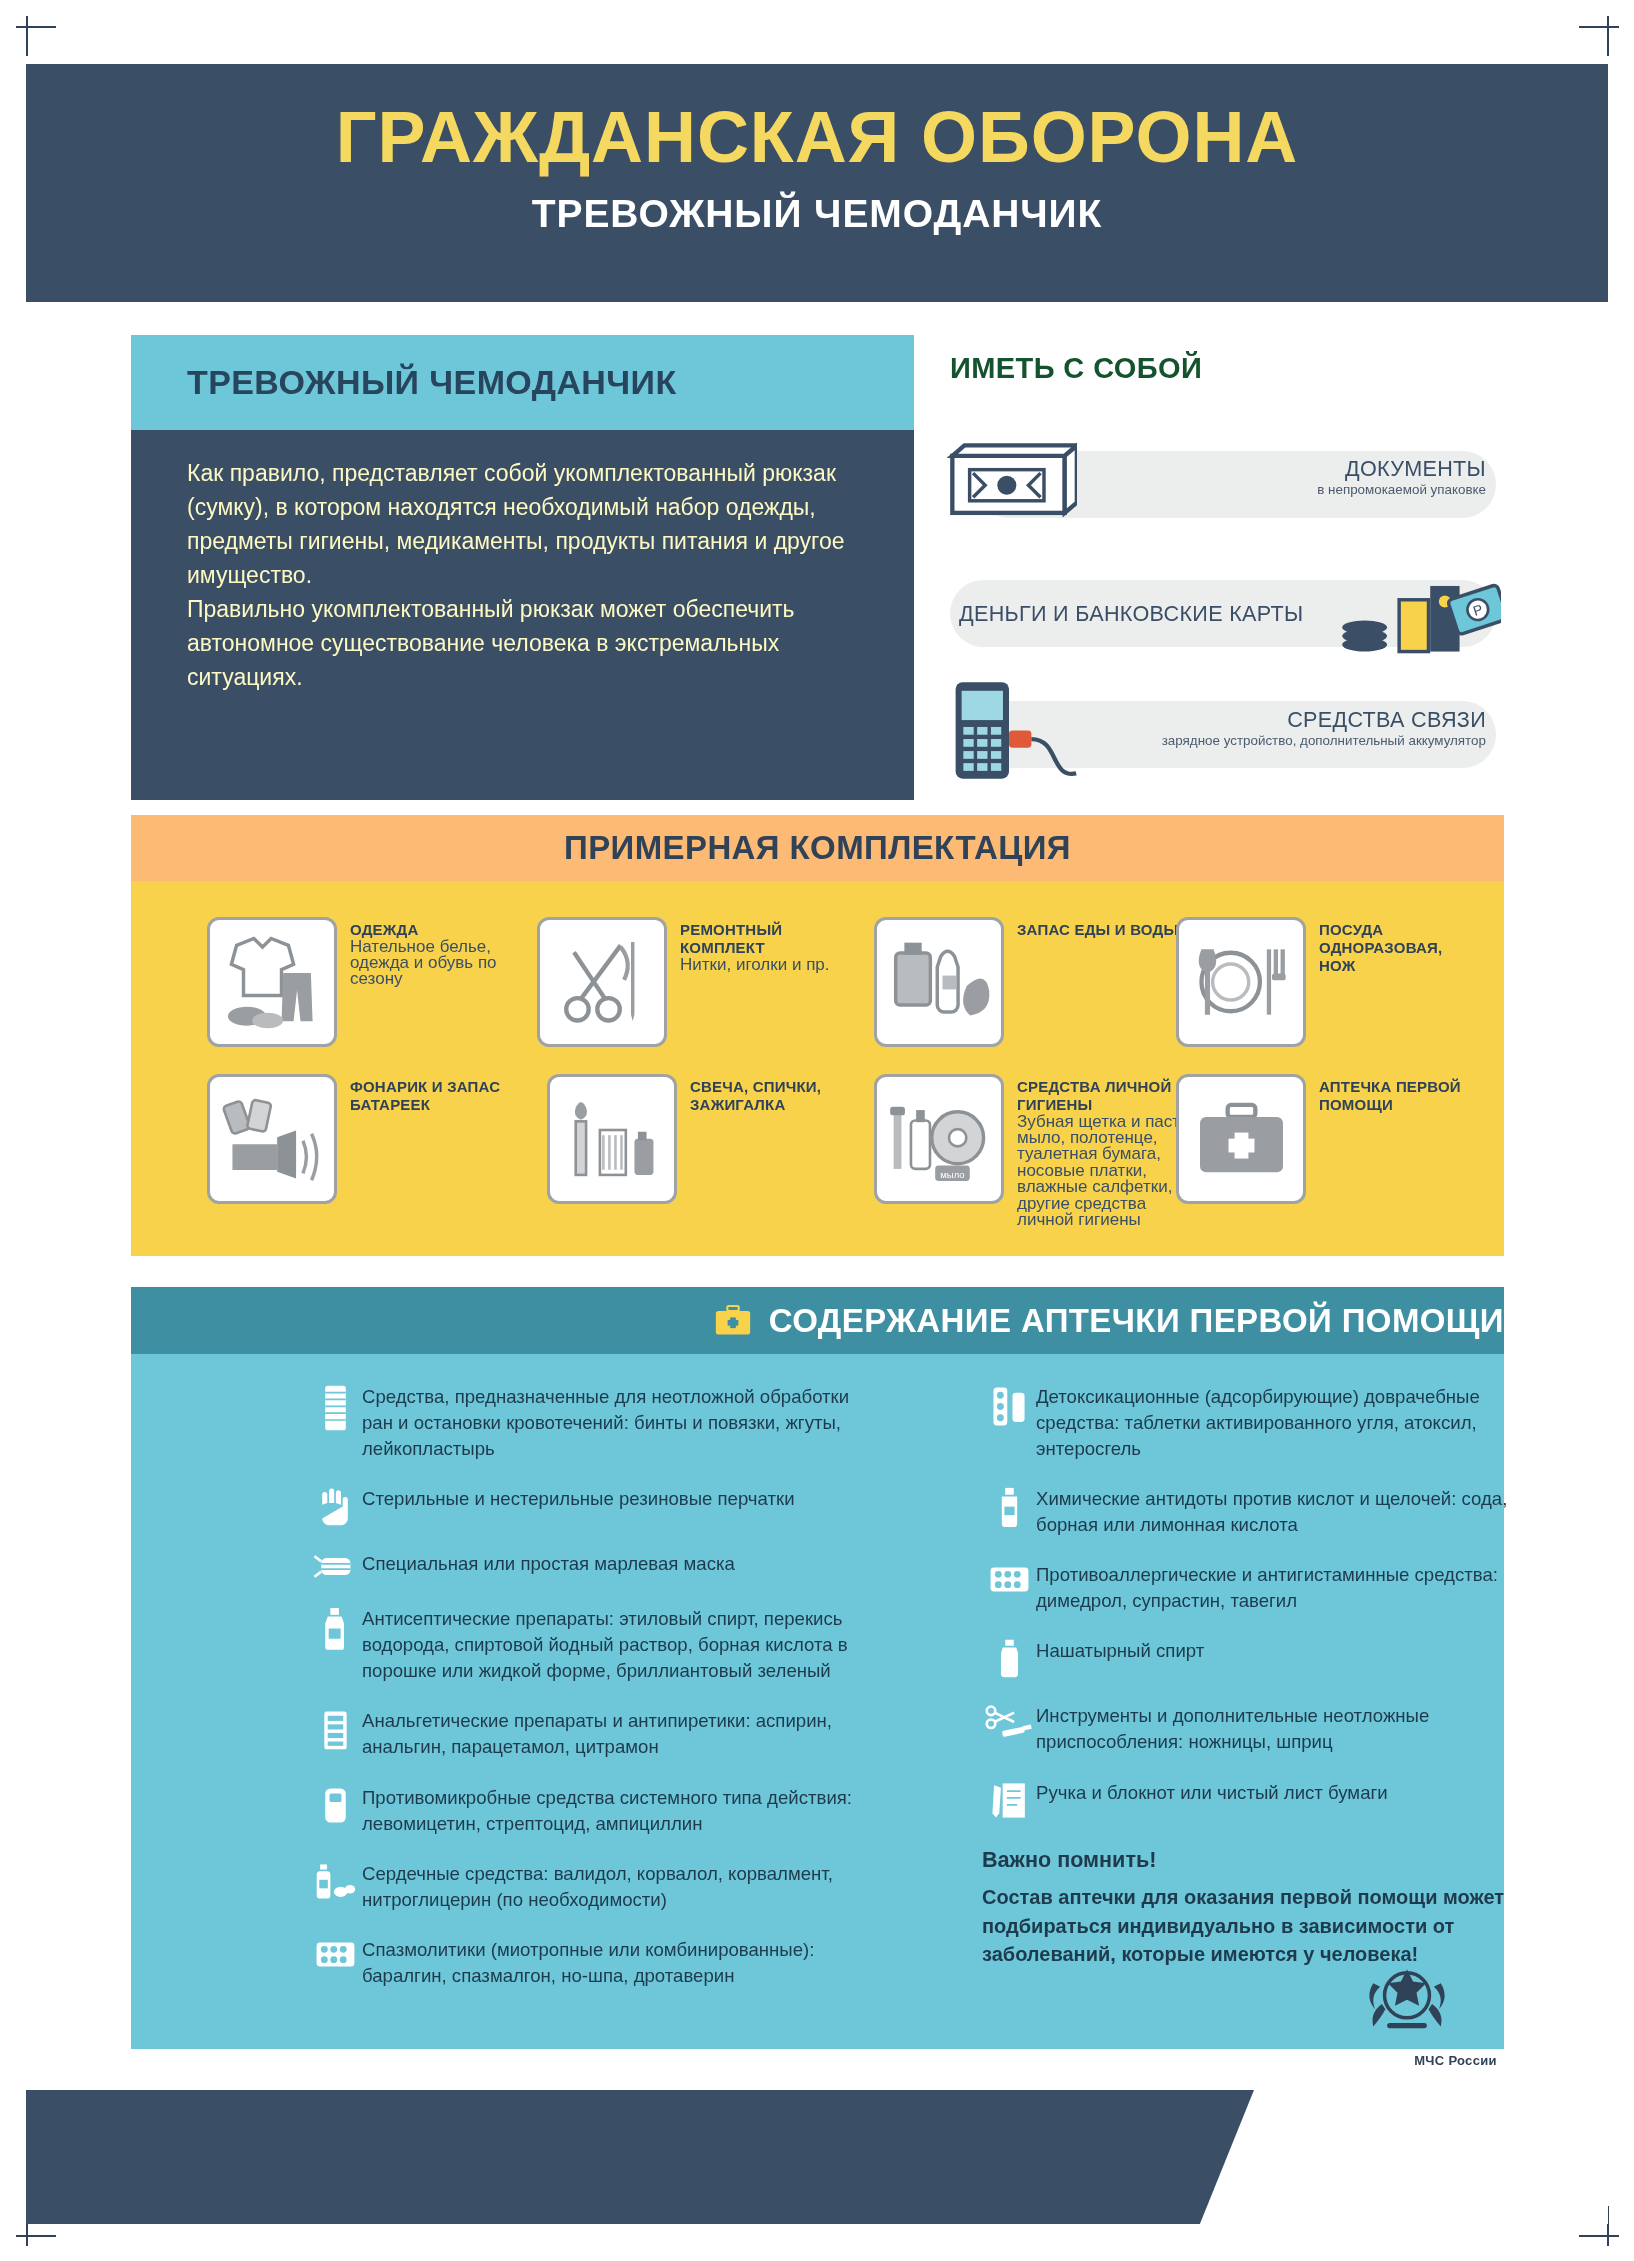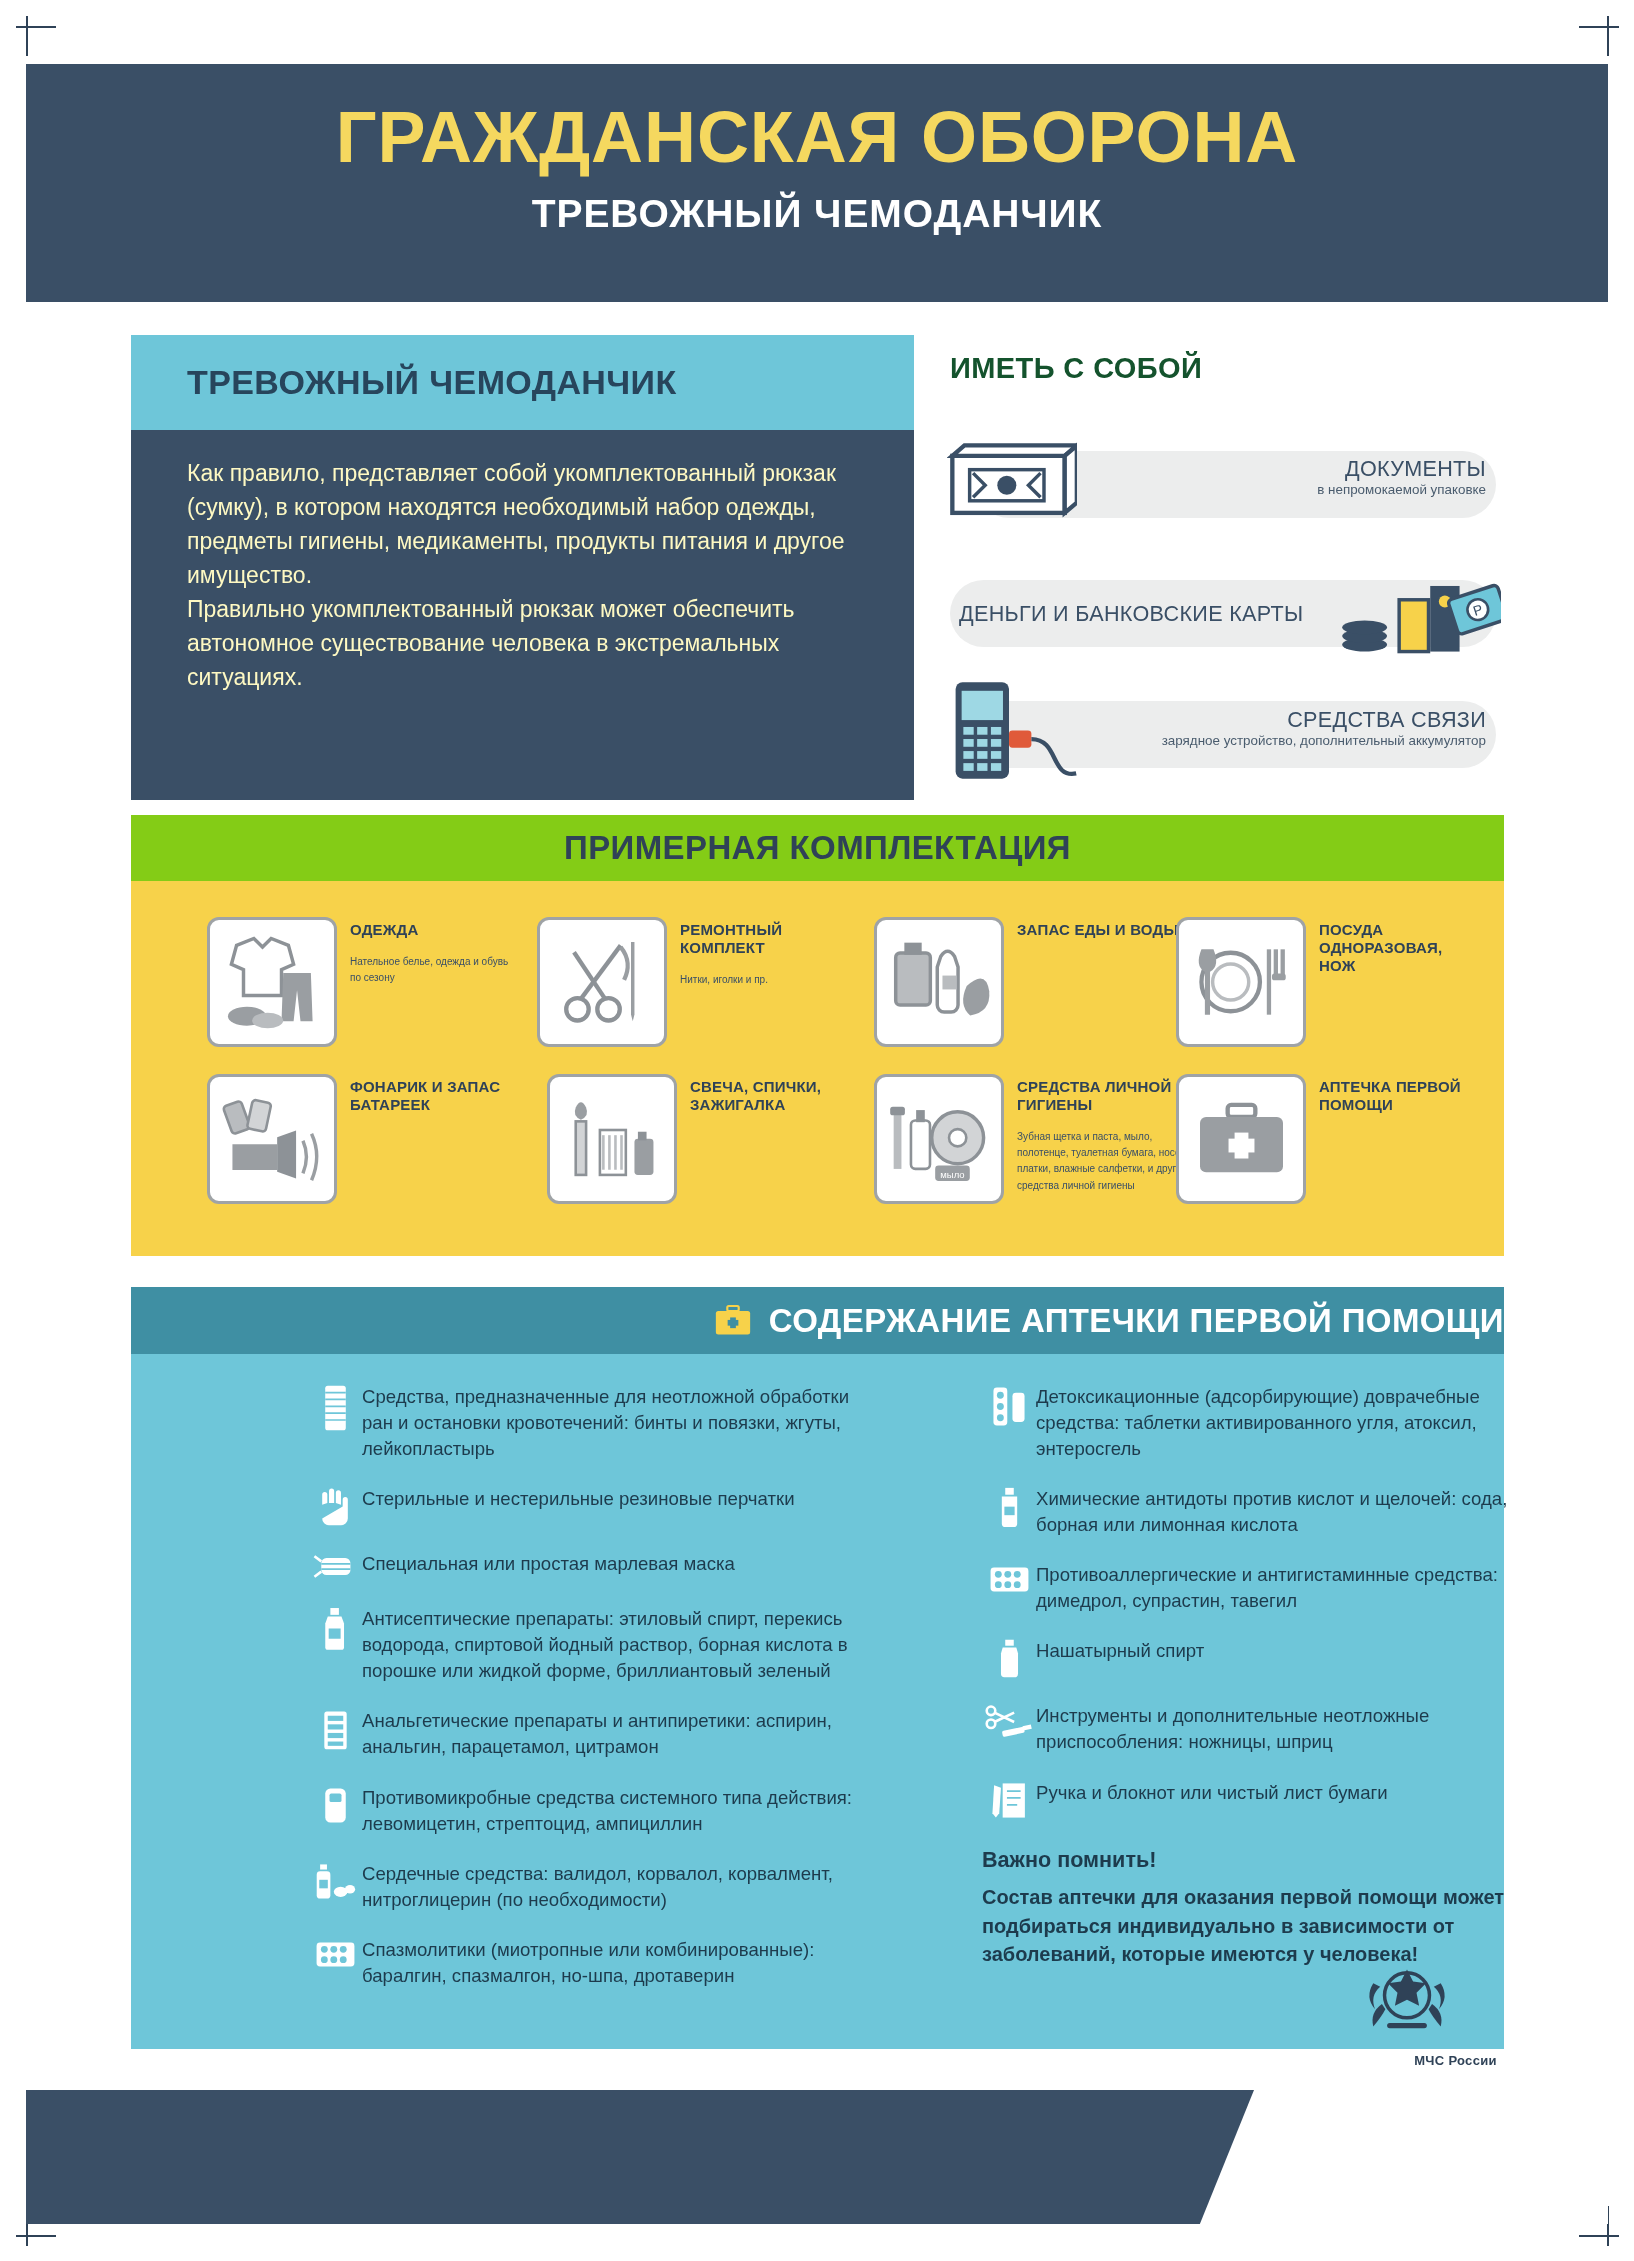--- a/index.html
+++ b/index.html
@@ -67,33 +67,33 @@
   .have-txt .small{font-size:13.4px;color:#4a5c6e;}
   .have-icon{position:absolute;}
 
   
   .kit{
     position:absolute;left:131px;top:815px;width:1373px;height:441px;
     background:#f7d24a;
   }
   .kit-title{
     position:absolute;left:0;top:0;width:1373px;height:66px;
-    background:#84cc16;color:#2f4257;
+    background:#fdba74;color:#2f4257;
     font-size:33px;font-weight:bold;letter-spacing:0.4px;
     display:flex;align-items:center;justify-content:center;
   }
   .kit-item{position:absolute;}
   .kit-box{
     width:130px;height:130px;background:#ffffff;border:3.5px solid #9fa3a6;
     border-radius:12px;box-sizing:border-box;
     display:flex;align-items:center;justify-content:center;
   }
   .kit-label{position:absolute;left:143px;top:3.5px;width:164px;}
   .kit-label .t{color:#2f4257;font-size:15px;font-weight:bold;line-height:18px;letter-spacing:0.2px;}
-  .kit-label .d{color:#3a4f66;font-size:10px;line-height:16.4px;margin-top:15px;}
+  .kit-label .d{color:#3a4f66;font-size:17px;line-height:16.4px;margin-top:0;}
 
   
   .aid{
     position:absolute;left:131px;top:1287px;width:1373px;height:762px;
     background:#6ec6d9;
   }
   .aid-head{
     position:absolute;left:0;top:0;width:1373px;height:67px;
     background:#3f8fa3;display:flex;align-items:center;justify-content:flex-end;
   }

